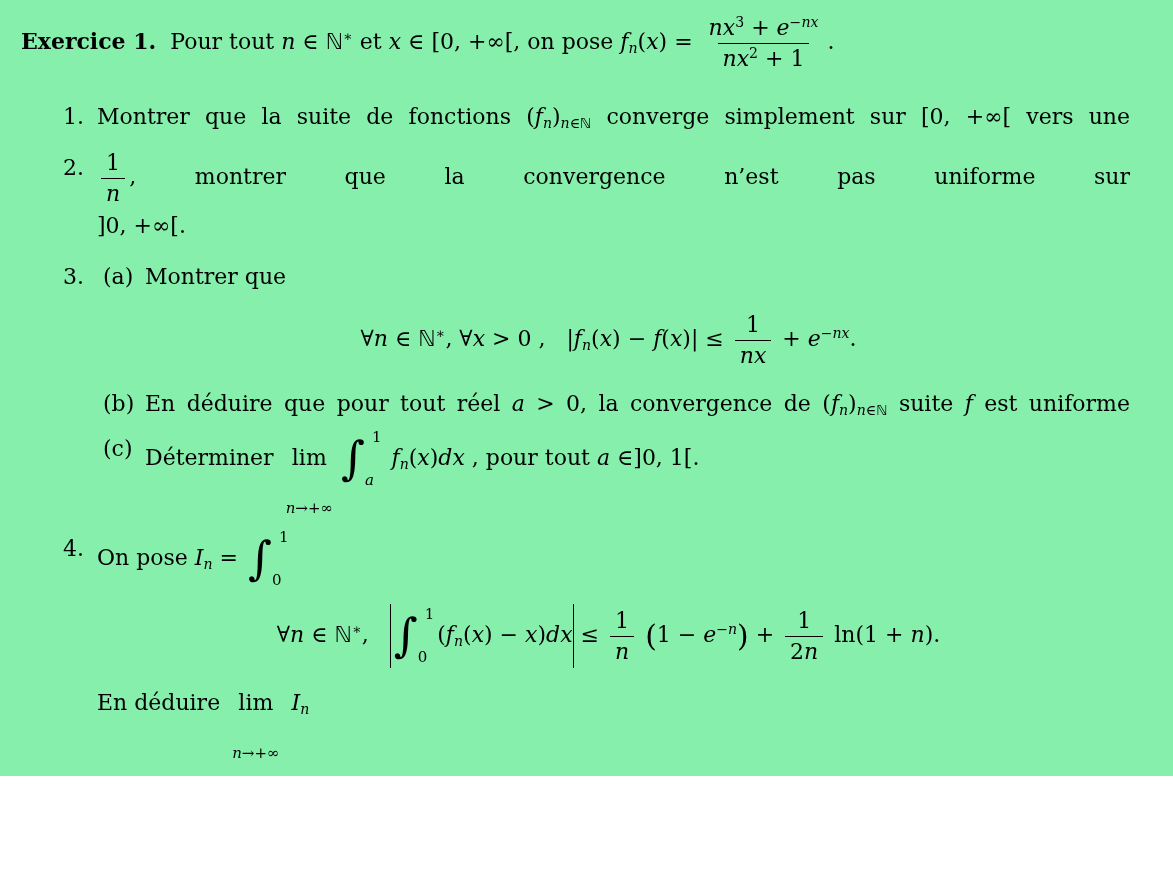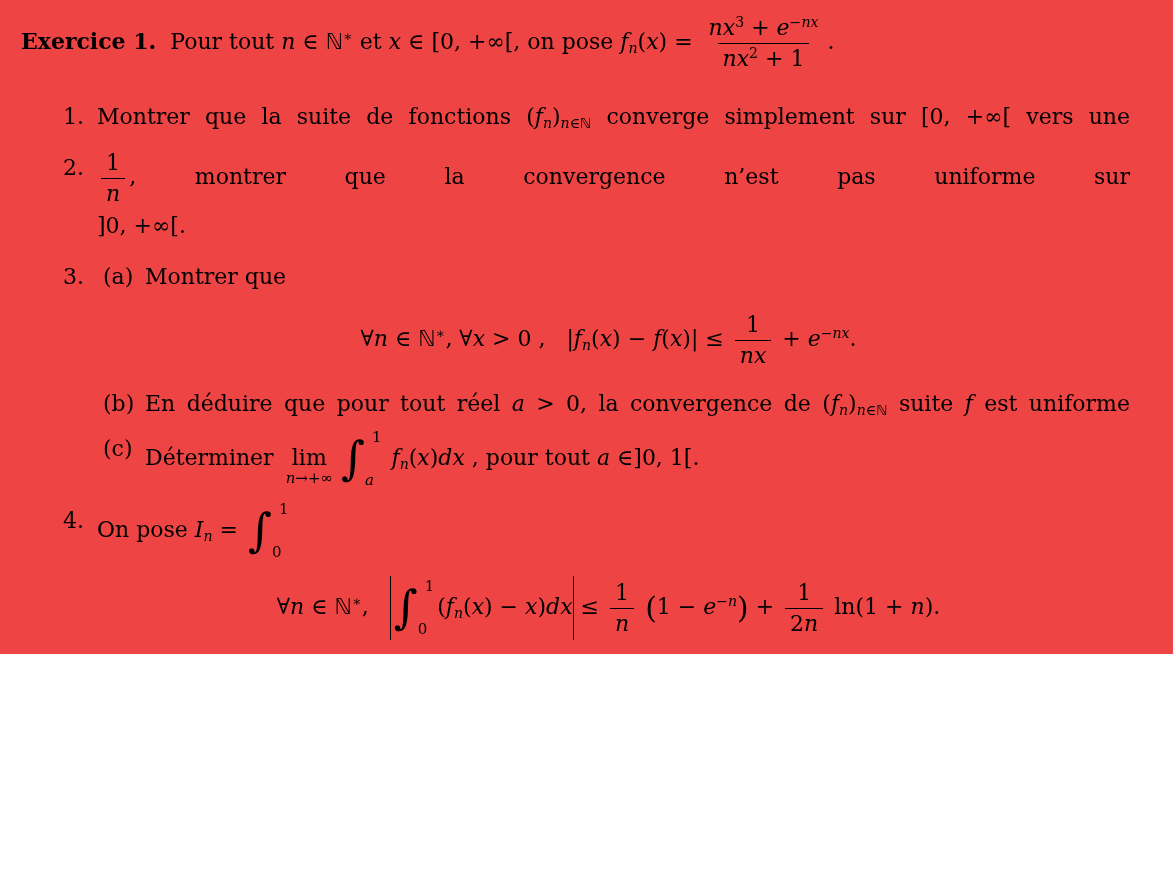--- a/index.html
+++ b/index.html
@@ -1,18 +1,18 @@
 <!DOCTYPE html>
 <html><head>
 <meta charset="utf-8">
 <style>
   html,body{margin:0;padding:0;background:#ffffff;}
   .page{
-    width:1173px;height:654px;box-sizing:border-box;overflow:hidden;
-    background:#ef4444;color:#000000;
+    width:1173px;height:776px;box-sizing:border-box;overflow:hidden;
+    background:#86efac;color:#000000;
     font-family:"DejaVu Serif","Liberation Serif",serif;
     font-size:22px;line-height:37px;
     padding:14px 43px 0 21px;
   }
   
   .it{font-style:italic;}
   .bf{font-weight:bold;}
   .bb{font-family:"DejaVu Sans","Liberation Sans",sans-serif;}
   .sup{font-size:0.64em;vertical-align:0.55em;line-height:0;}
   .sub{font-size:0.64em;vertical-align:-0.25em;line-height:0;}
@@ -23,21 +23,21 @@
   .frac .num{display:block;padding:0 5px 1px;}
   .frac .den{display:block;border-top:1.4px solid #000;padding:1px 5px 0;}
   
   .intwrap{display:inline-flex;align-items:center;vertical-align:middle;margin:0 3px;}
   .int-glyph{font-size:46px;line-height:0.95;}
   .int-lims{display:inline-flex;flex-direction:column;justify-content:space-between;
             height:58px;font-size:15px;line-height:1;margin-left:2px;}
   .int-sup{align-self:flex-start;margin-left:5px;}
   .int-sub{align-self:flex-start;margin-left:-2px;}
   
-  .limop{display:inline-flex;flex-direction:column;align-items:center;margin:0 5px;line-height:1.05;}
+  .limop{display:inline-flex;flex-direction:column;align-items:center;margin:0 5px;line-height:1.05;gap:30px;}
   .lim-under{font-size:15px;line-height:1;margin-top:2px;white-space:nowrap;}
   
   .vbar{display:inline-block;width:0;border-left:1.6px solid #000;height:64px;vertical-align:middle;}
   
   .header{margin:0 0 26px 0;}
   .item{display:flex;align-items:flex-start;margin:0 0 14px 42px;}
   .inum{flex:none;width:34px;}
   .ibody{flex:1;min-width:0;}
   .sub-item{display:flex;align-items:flex-start;}
   .slabel{flex:none;width:42px;margin-left:6px;}

